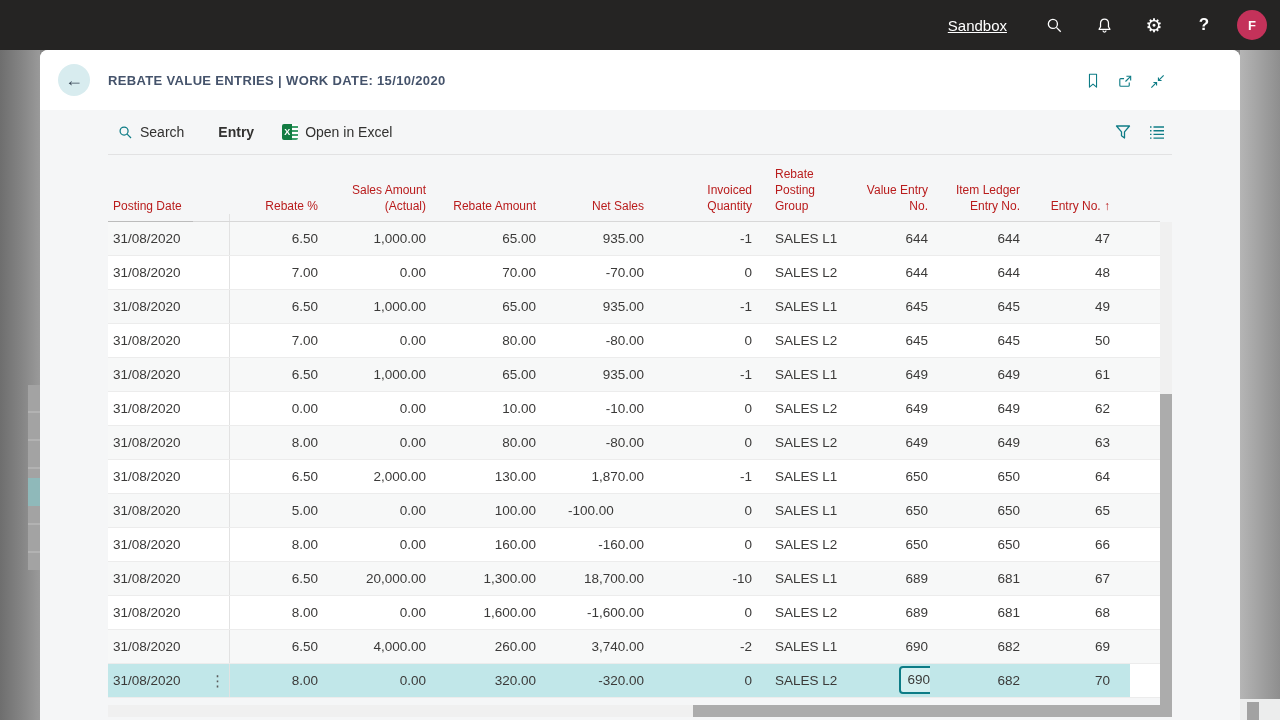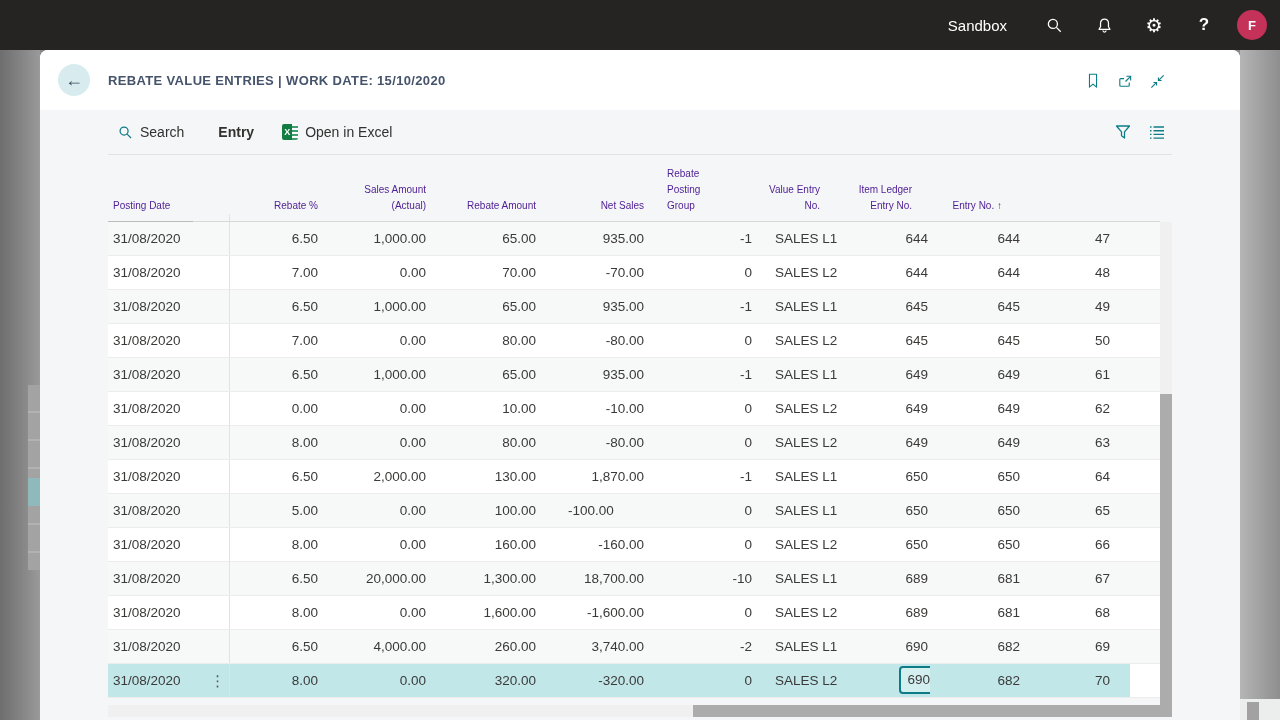--- a/index.html
+++ b/index.html
@@ -15,21 +15,21 @@
   .backdrop-right{position:absolute;left:1240px;top:50px;width:40px;height:670px;
     background:linear-gradient(90deg,#b5b5b5,#8e8e8e);}
   .br-light{position:absolute;left:1240px;top:699px;width:40px;height:21px;background:#eceded;}
   .br-thumb{position:absolute;left:1247px;top:702px;width:12px;height:18px;background:#a2a2a2;}
 
   
   .topbar{position:absolute;left:0;top:0;width:1280px;height:50px;background:#252423;
     display:flex;align-items:center;color:#fff;}
   .app-title{margin-left:20px;font-size:15px;font-weight:600;letter-spacing:.2px;}
   .topbar-right{margin-left:auto;display:flex;align-items:center;}
-  .env{font-size:15px;margin-right:22px;}
+  .env{font-size:15px;margin-right:22px;text-decoration:underline;}
   .tb-slot{width:50px;display:flex;justify-content:center;align-items:center;cursor:pointer;}
   .gearglyph{font-size:19px;line-height:19px;color:#fff;}
   .tb-help{font-size:17px;font-weight:bold;color:#fff;}
   .avatar{width:30px;height:30px;border-radius:50%;background:#c4325a;color:#fff;
     display:flex;align-items:center;justify-content:center;font-size:13px;font-weight:600;
     margin:0 13px 0 8px;cursor:pointer;}
 
   
   .card{position:absolute;left:40px;top:50px;width:1200px;height:670px;background:#fff;
     border-radius:8px 8px 0 0;overflow:hidden;}
@@ -54,21 +54,21 @@
   .toolbar-right{margin-left:auto;display:flex;gap:16px;align-items:center;padding-right:6px;}
   .toolbar-right span{cursor:pointer;display:inline-flex;}
   .xlicon{width:16px;height:16px;display:inline-flex;border-radius:2px;overflow:hidden;}
   .xl-left{width:10px;background:#127c42;color:#fff;font-size:9px;font-weight:bold;
     display:flex;align-items:center;justify-content:center;}
   .xl-right{flex:1;background:repeating-linear-gradient(180deg,#fff 0 2px,#3f9e6b 2px 4px);}
 
   
   .grid-header{position:absolute;left:68px;top:105px;width:1052px;height:67px;display:flex;
     align-items:flex-end;border-bottom:1px solid #d8d8d8;box-sizing:border-box;}
-  .hcell{box-sizing:border-box;flex-shrink:0;font-size:10px;color:#4c1d95;text-align:right;
+  .hcell{box-sizing:border-box;flex-shrink:0;font-size:12px;color:#b91c1c;text-align:right;
     white-space:pre-line;line-height:16px;padding:0 2px 7px 0;cursor:pointer;}
   .hcell.left{text-align:left;padding-left:5px;}
   .hcell.groupcol{text-align:left;padding-left:21px;}
   .hdr-underline{position:absolute;left:68px;top:171px;width:85px;height:1px;background:#bcbcbc;}
 
   .grid-body{position:absolute;left:68px;top:172px;width:1052px;height:477px;overflow:hidden;}
   .row{display:flex;height:34px;box-sizing:border-box;border-bottom:1px solid #ececec;
     background:#fff;cursor:pointer;}
   .grid-body .row:nth-child(odd){background:#f7f8f8;}
   .cell{box-sizing:border-box;flex-shrink:0;height:33px;line-height:33px;font-size:13.5px;
@@ -200,20 +200,22 @@
     </div>
 
     <div class="grid-header" id="thead">
         <div class="hcell left" style="width: 98px;">Posting Date</div>
         <div class="hcell colsep" style="width: 24px;"></div>
         <div class="hcell" style="width: 90px;">Rebate %</div>
         <div class="hcell" style="width: 108px;">Sales Amount
 (Actual)</div>
         <div class="hcell" style="width: 110px;">Rebate Amount</div>
         <div class="hcell" style="width: 108px;">Net Sales</div>
+        <div class="hcell" style="width: 108px;">Invoiced
+Quantity</div>
         <div class="hcell groupcol" style="width: 104px;">Rebate
 Posting
 Group</div>
         <div class="hcell" style="width: 72px;">Value Entry
 No.</div>
         <div class="hcell" style="width: 92px;">Item Ledger
 Entry No.</div>
         <div class="hcell" style="width: 90px;">Entry No. ↑</div>
         <div class="hcell" style="width: 18px;"></div>
       </div>

